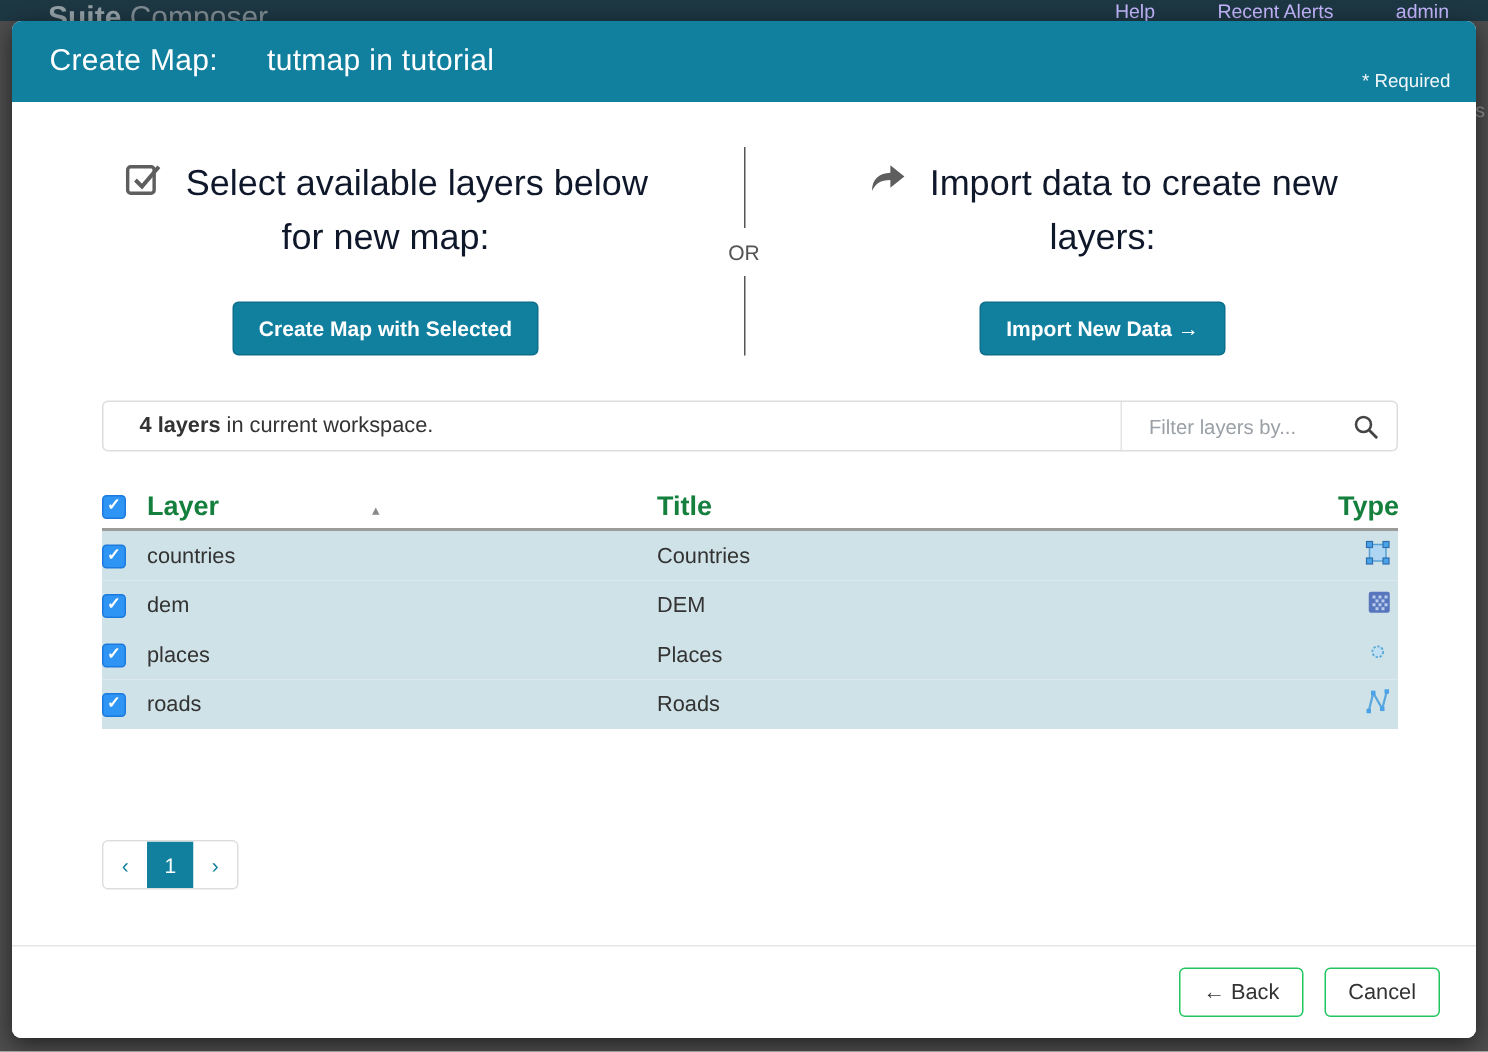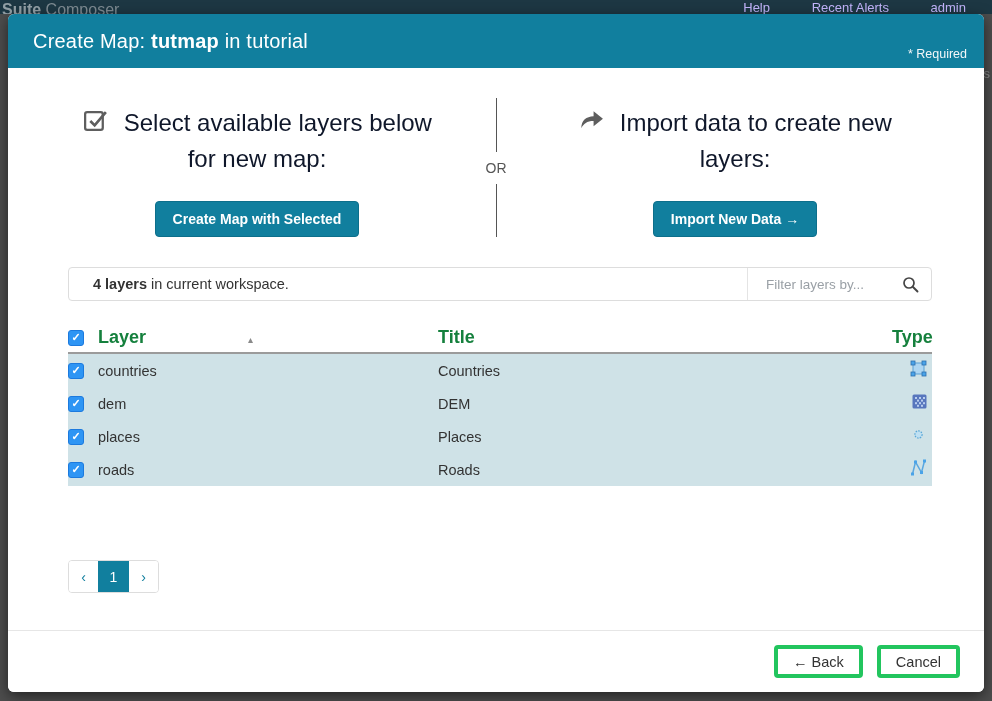--- a/index.html
+++ b/index.html
@@ -9,40 +9,40 @@
     background:#4d4d4d;
     position:relative;
     color:#333;
   }
   
   .navbar {
     position:absolute; top:0; left:0; right:0; height:14px;
     background:#1d3743; overflow:hidden;
   }
   .navbar-inner { position:relative; height:40px; top:0; }
-  .brand { position:absolute; left:2px; top:1px; font-size:16px; color:#7e8b92; }
+  .brand { position:absolute; left:32px; top:1px; font-size:20px; color:#7e8b92; }
   .brand b { color:#93a0a6; }
   .nav-links { position:absolute; right:26px; top:0; font-size:13px; color:#c4b5fd; }
   .nav-links span { margin-left:38px; }
   .bg-fragment { position:absolute; right:2px; top:66px; font-size:13px; color:#8e8e8e; }
 
   
   .modal {
     position:absolute; left:8px; right:8px; top:14px; bottom:9px;
     background:#fff; border-radius:6px; overflow:hidden;
     box-shadow:0 4px 14px rgba(0,0,0,.55);
   }
   .modal-header {
     position:relative; height:54px; background:#117f9e; color:#fff;
   }
   .modal-title {
     position:absolute; left:25px; top:50%; transform:translateY(-50%);
     font-size:20px; font-weight:400; letter-spacing:.2px;
   }
-  .modal-title b { font-weight:700; }
+  .modal-title b { font-weight:400;margin-left:27px; }
   .required-note {
     position:absolute; right:17px; bottom:7px; font-size:12.5px; color:#f2f7f9;text-align:center;
   }
 
   
   .options { display:flex; padding:28px 30px 0 30px; }
   .option-col { flex:1; text-align:center; }
   .option-heading {
     font-size:24px; color:#0f172a; line-height:33px; max-width:360px; margin:10px auto 0;
   }
@@ -115,21 +115,21 @@
   .page-btn.active { width:31px; background:#117f9e; color:#fff; font-size:14px; }
 
   
   .modal-footer {
     position:absolute; left:0; right:0; bottom:0; height:62px;
     border-top:1px solid #e6e6e6; background:#fff;
     display:flex; align-items:center; justify-content:flex-end;
     padding-right:24px; gap:14px;
   }
   .footer-btn {
-    background:#fff; border:4px solid #22c55e; border-radius:4px; height:33px;
+    background:#fff; border:1px solid #22c55e; border-radius:4px; height:33px;
     padding:0 15px; font-size:14.5px; color:#333; cursor:pointer;
     font-family:"Liberation Sans", sans-serif;
   }
 </style>
 </head>
 <body>
 
 <div class="navbar">
   <div class="navbar-inner">
     <div class="brand"><b>Suite</b><span> Composer</span></div>

